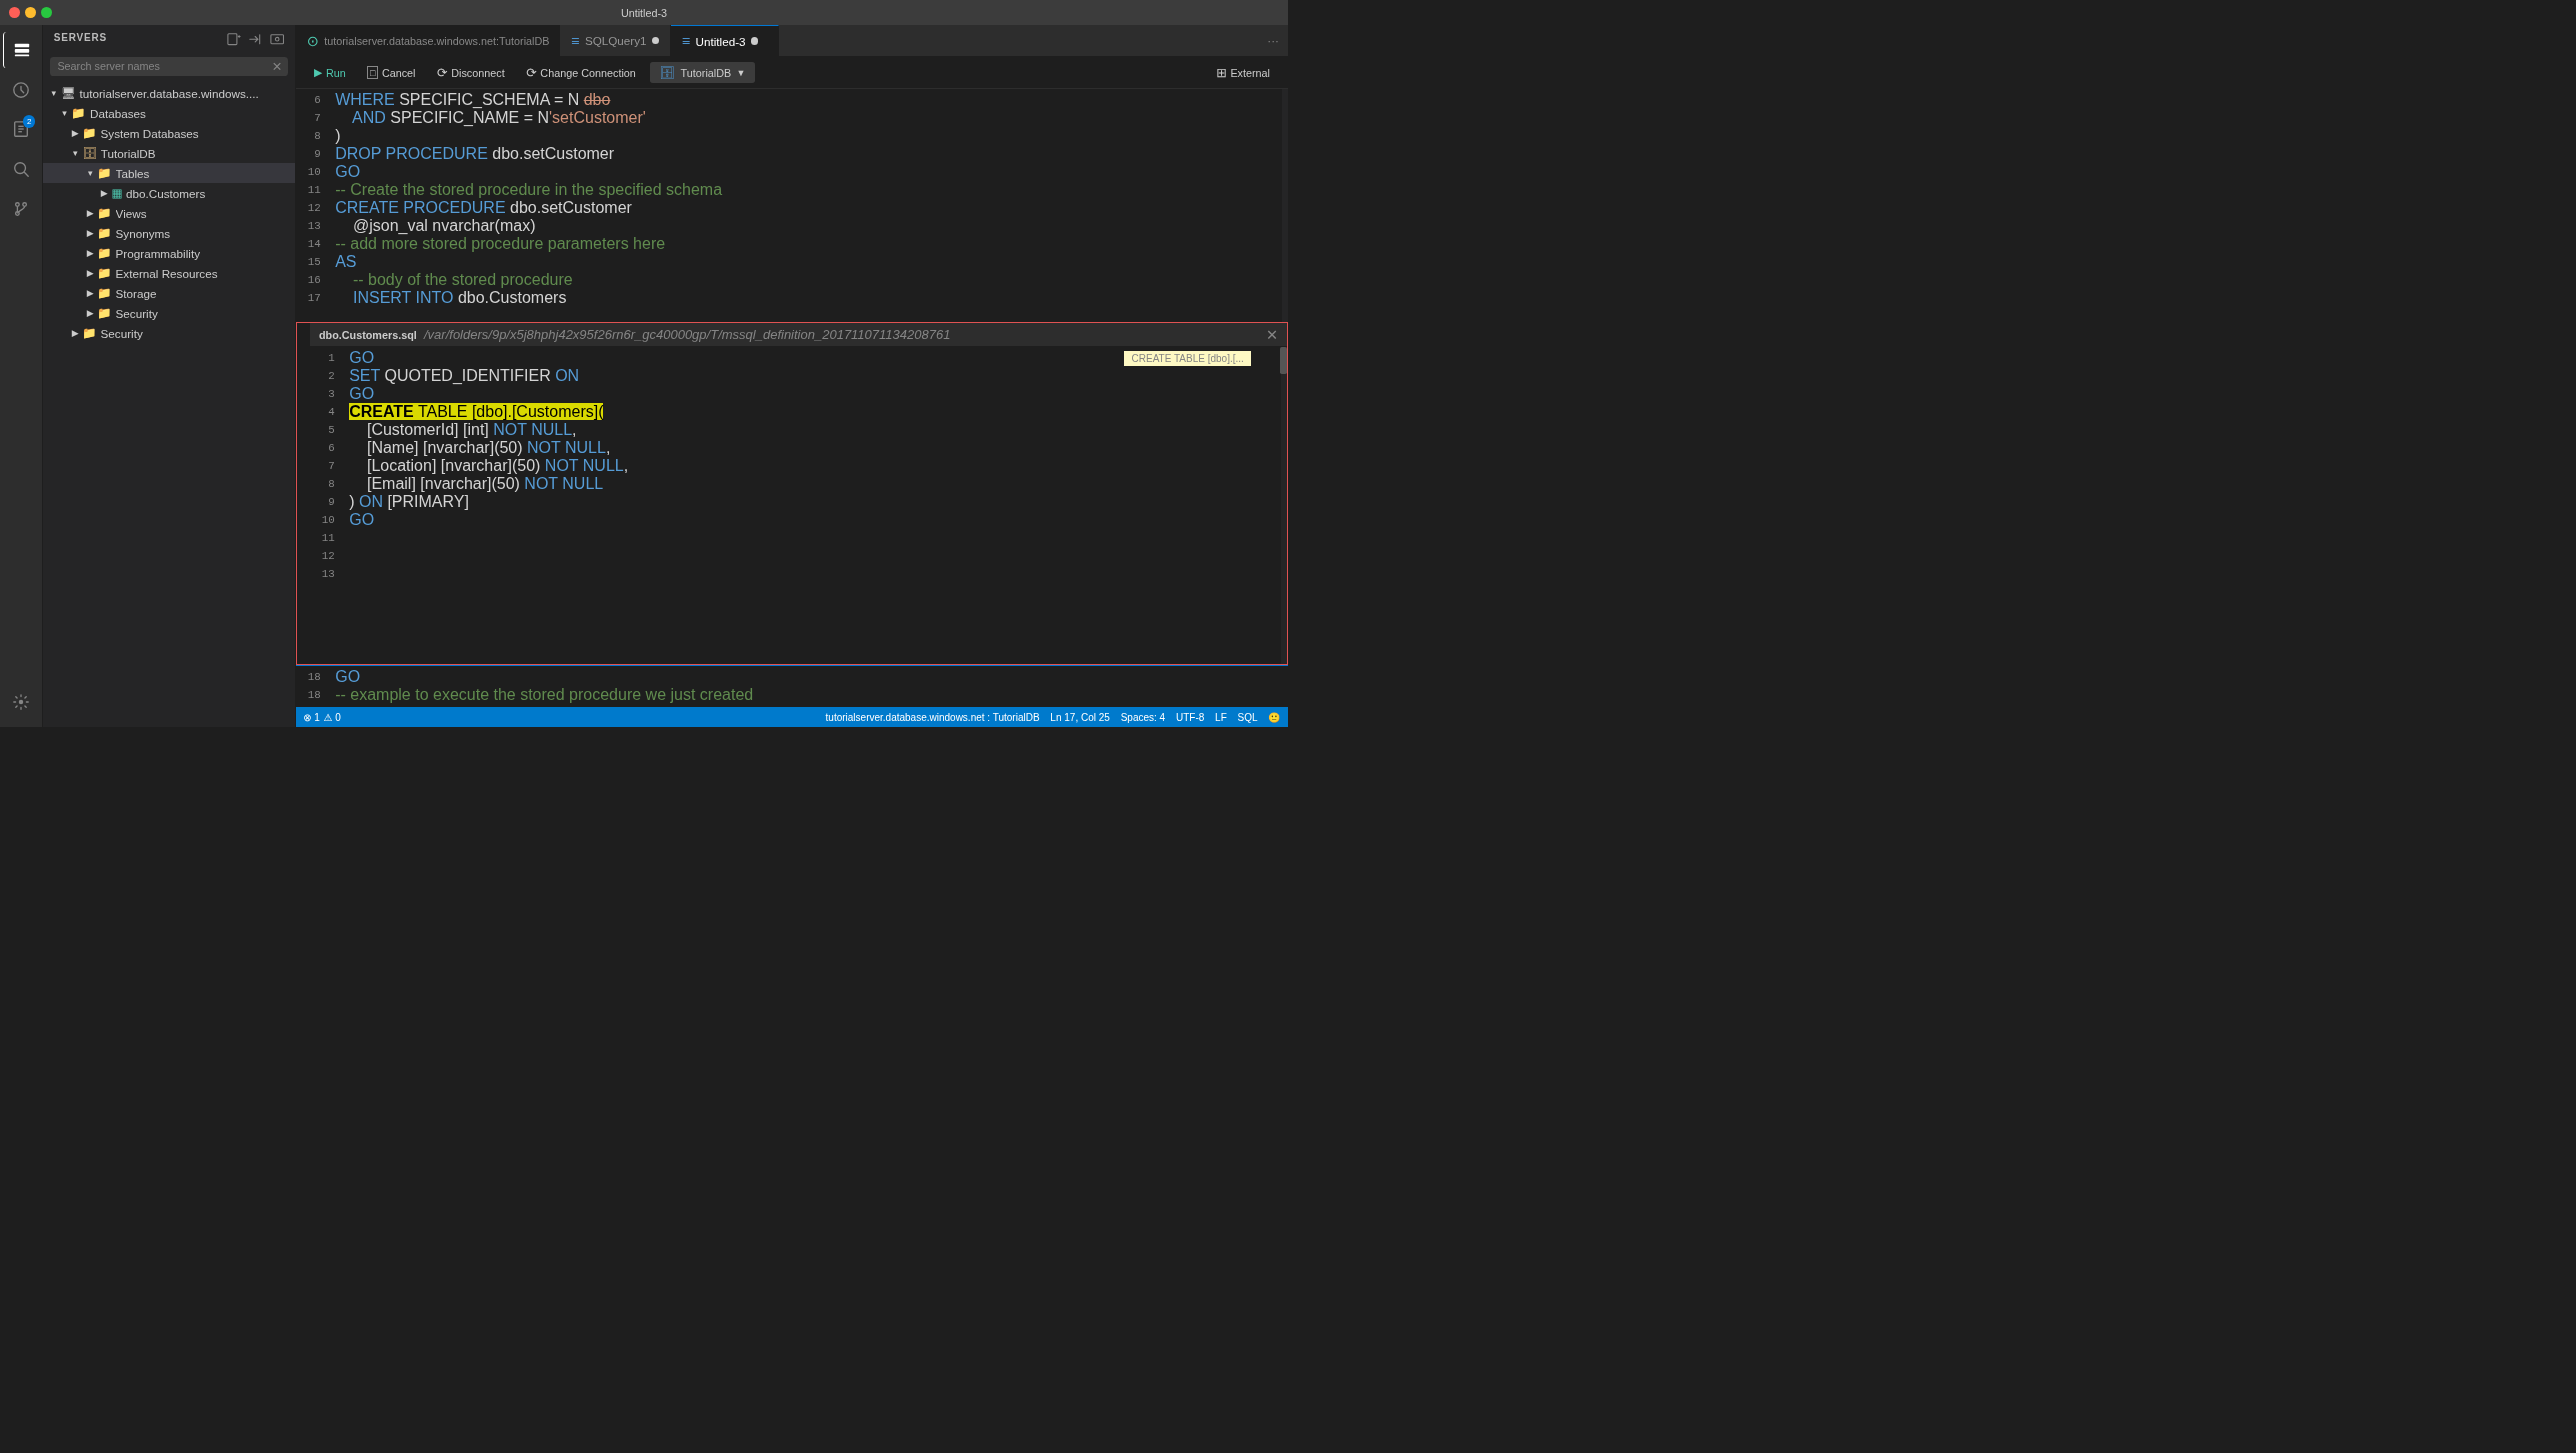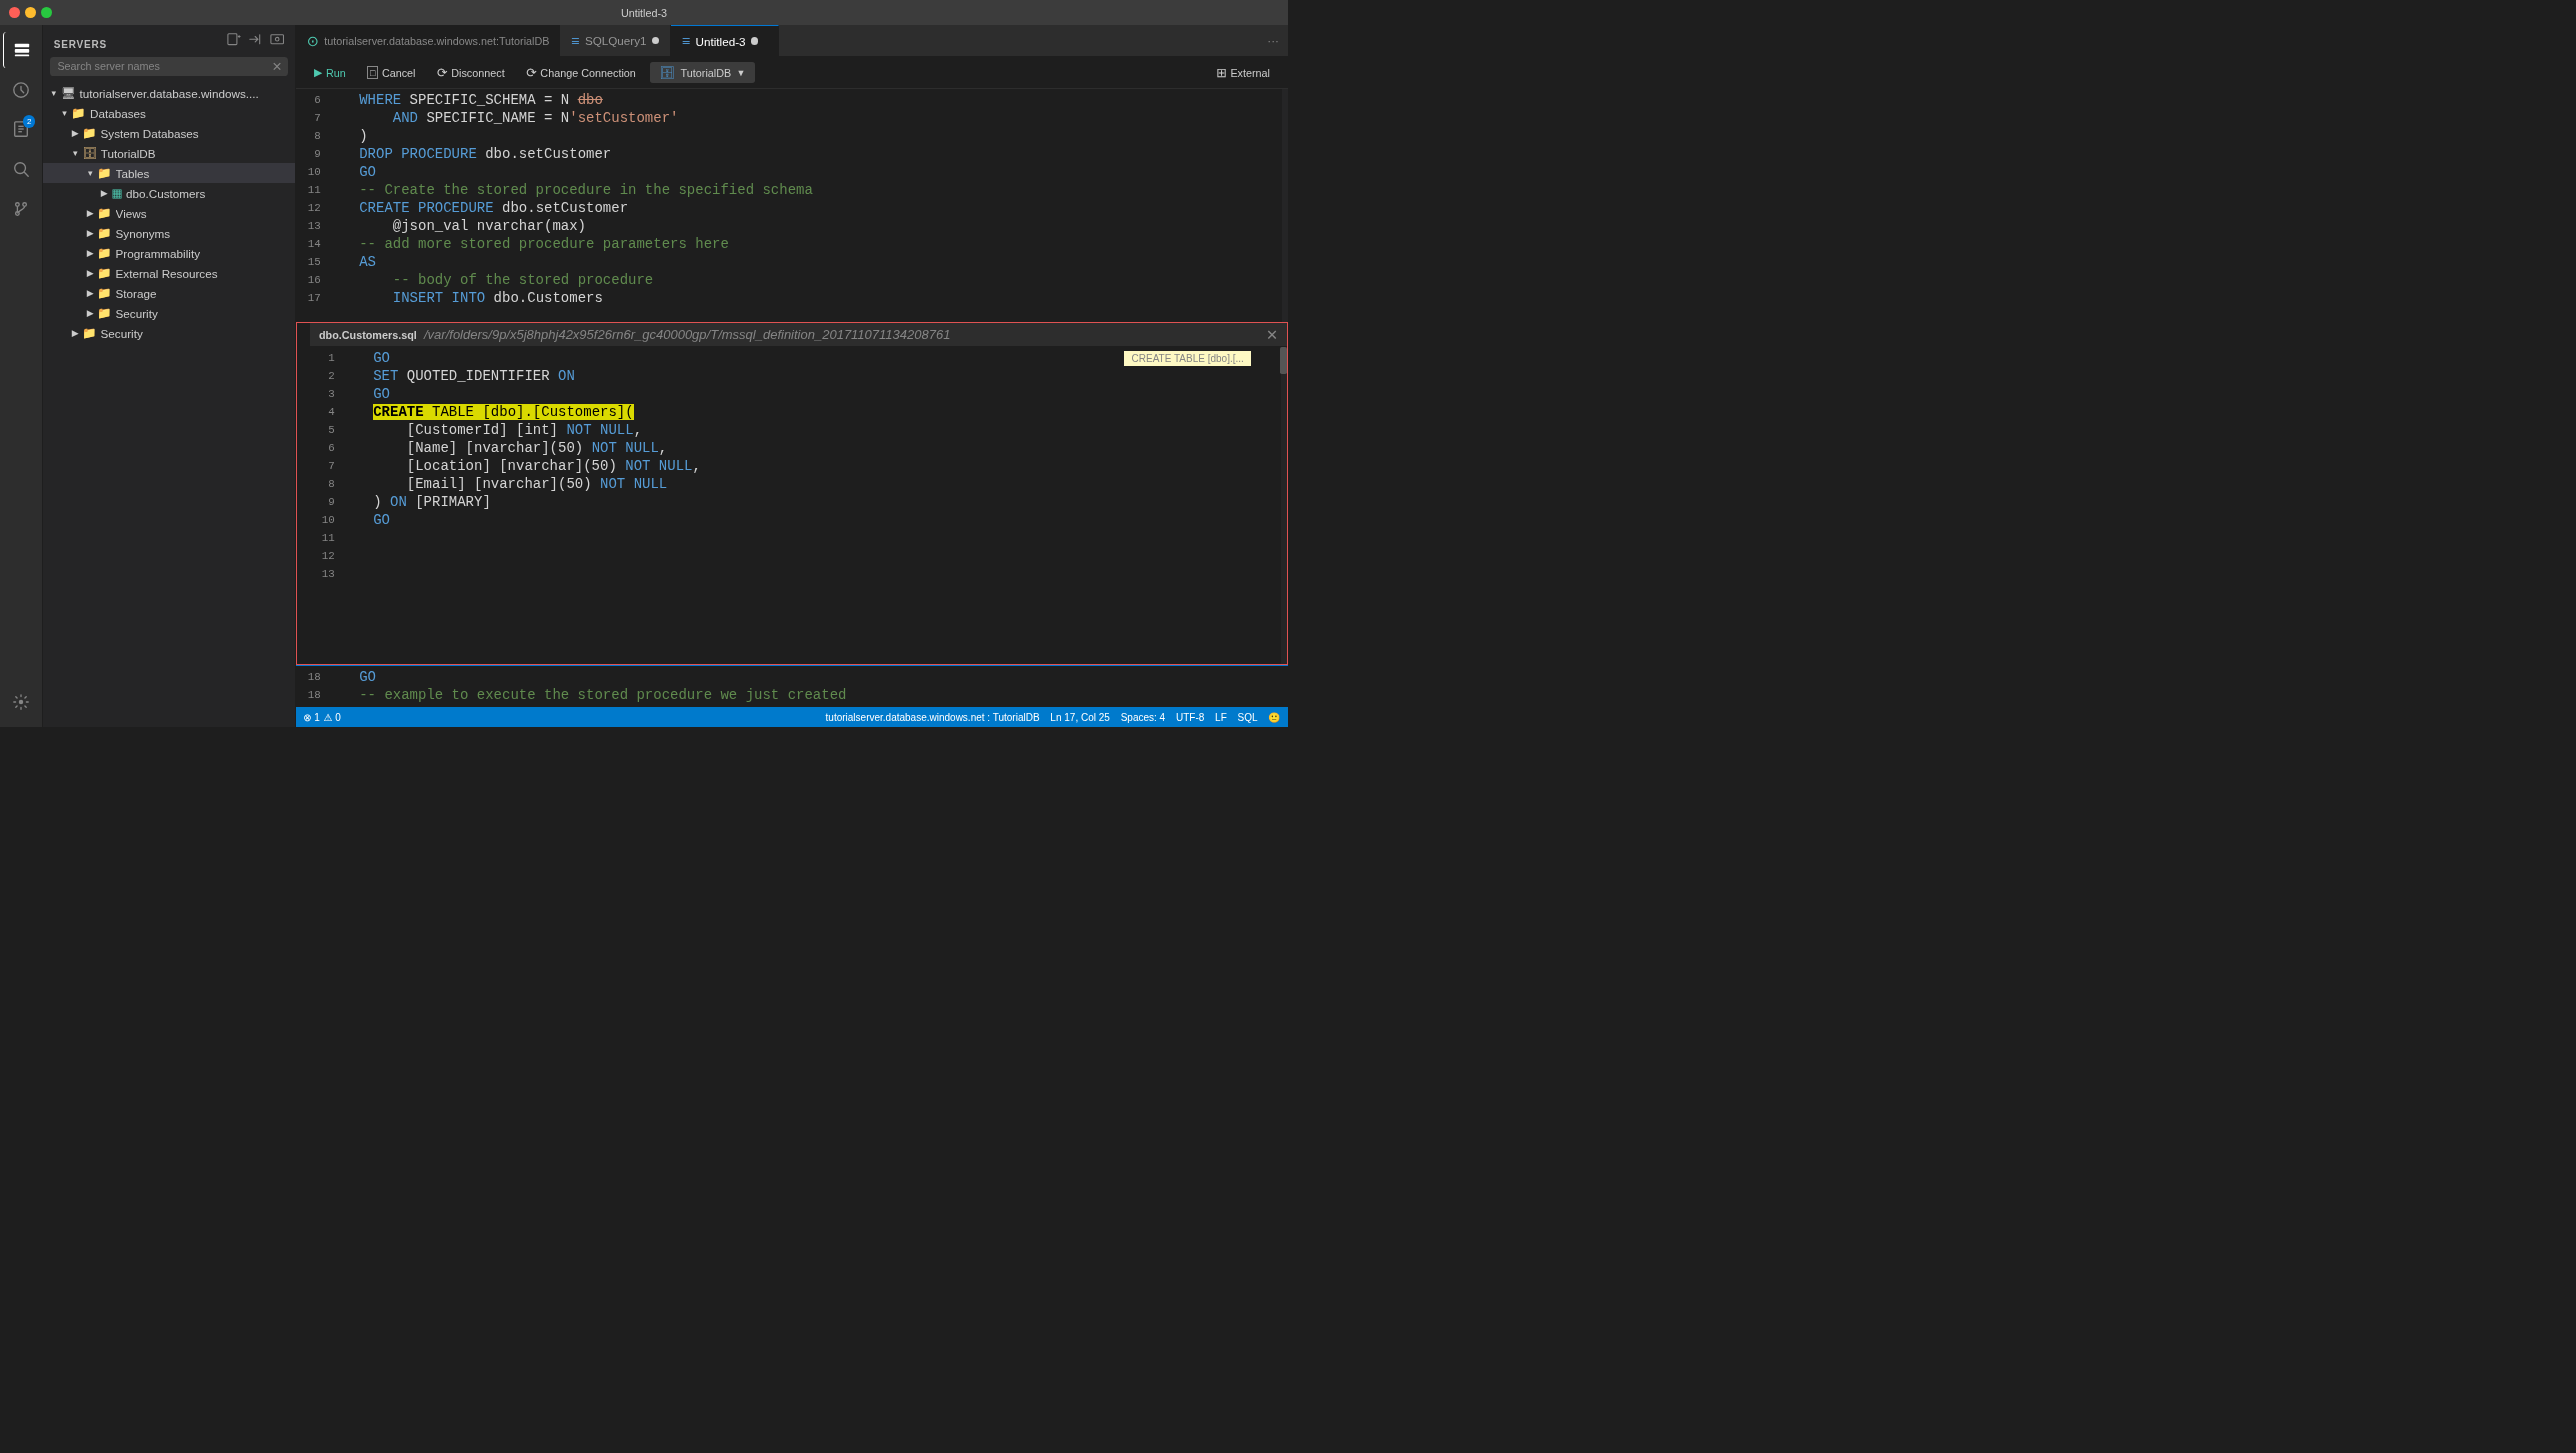--- a/index.html
+++ b/index.html
@@ -95,21 +95,21 @@
       width: 253px;
       background: #252526;
       display: flex;
       flex-direction: column;
       border-right: 0.9px solid #1e1e1e;
       overflow: hidden;
     }
     .sidebar-header {
       padding: 7.2px 10.8px;
       display: flex;
-      align-items: flex-end;
+      align-items: flex-start;
       justify-content: space-between;
     }
     .sidebar-title {
       font-size: 10px;
       font-weight: 700;
       letter-spacing: 0.08em;
       color: #bbbbbb;
       text-transform: uppercase;
     }
     .sidebar-actions {
@@ -299,26 +299,25 @@
       font-family: 'Menlo', 'Monaco', 'Courier New', monospace;
       font-size: 10.8px;
       line-height: 18px;
       background: #1e1e1e;
       user-select: none;
       padding-top: 1.8px;
     }
 
     .code-lines {
       flex: 1;
-      font-family: Liberation Mono, monospace;
-      font-size: 14px;
+      font-family: Liberation Sans, sans-serif;
+      font-size: 16px;
       line-height: 18px;
       padding-top: 1.8px;
       color: #d4d4d4;
-      margin-left: 24px;
     }
 
     .code-line {
       display: block;
       padding-left: 7.2px;
       white-space: pre;
     }
 
     .kw-blue { color: #569cd6; }
     .kw-string { color: #ce9178; }

